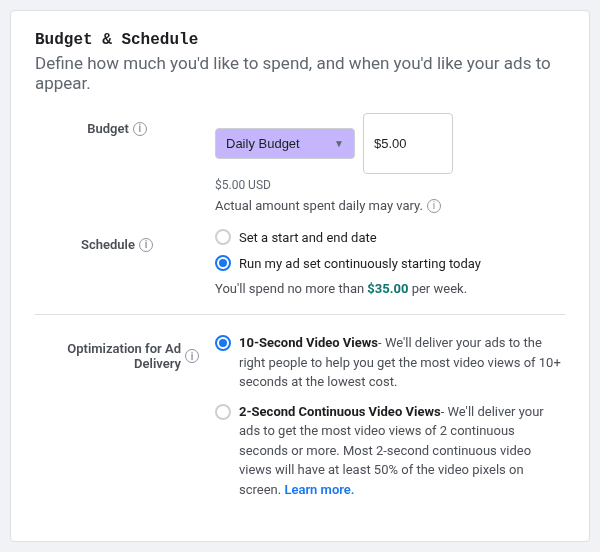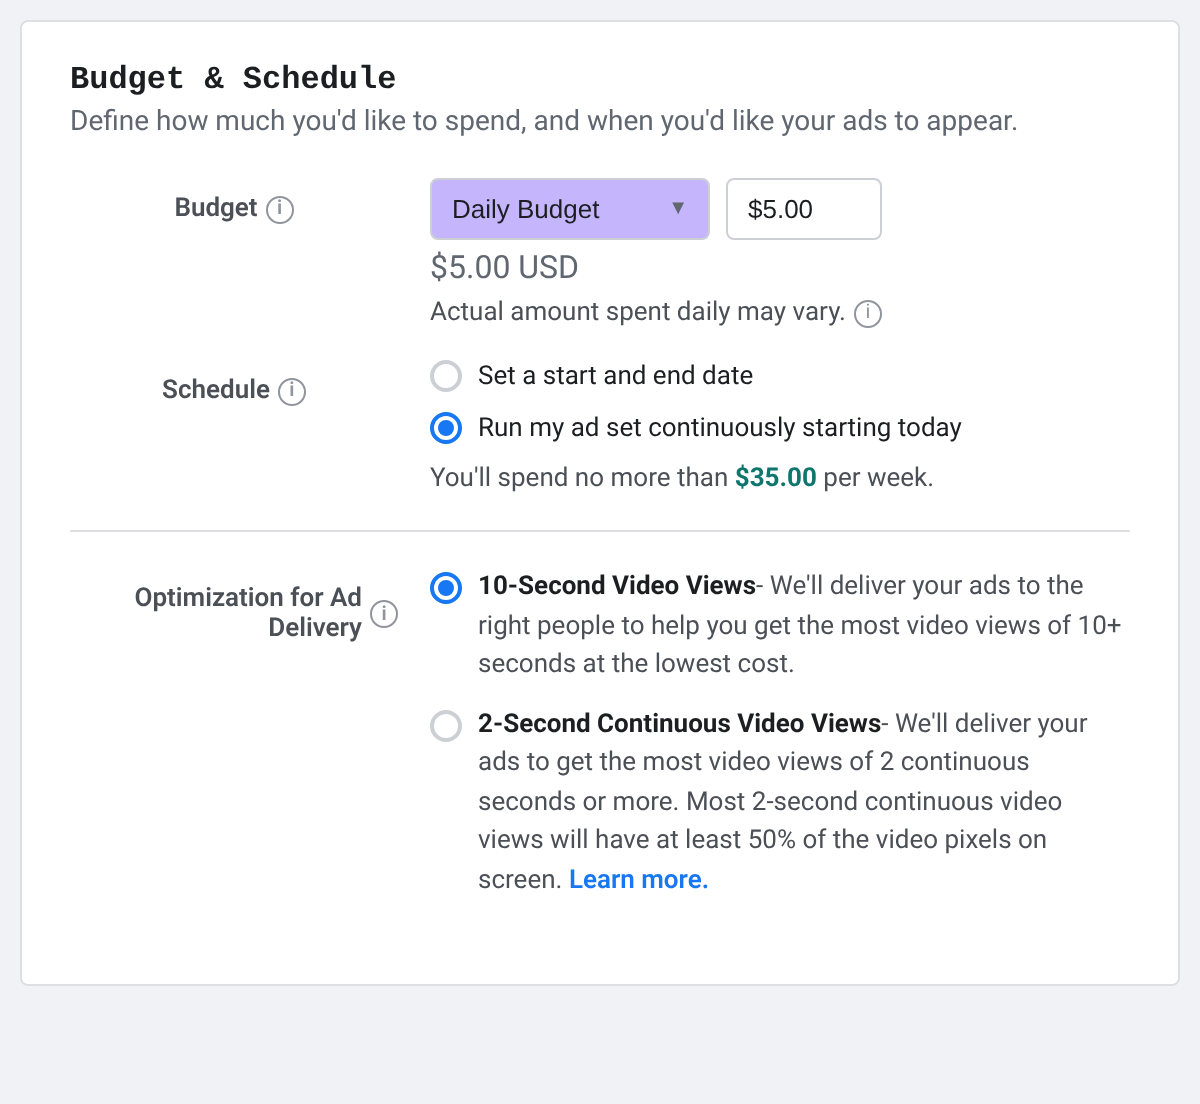--- a/index.html
+++ b/index.html
@@ -22,21 +22,21 @@
       margin: 10px;
     }
     .section-title {
       font-size: 16px;
       font-weight: 700;
       color: #1c1e21;
       margin-bottom: 4px;
       font-family: Liberation Mono, monospace;
     }
     .section-subtitle {
-      font-size: 14px;
+      font-size: 17px;
       color: #606770;
       margin-bottom: 20px;
     }
     .form-row {
       display: flex;
       align-items: flex-start;
       margin-bottom: 12px;
     }
     .form-label {
       width: 180px;
@@ -88,28 +88,28 @@
       min-width: 140px;
     }
     .dropdown-btn .arrow {
       margin-left: auto;
       color: #606770;
       font-size: 10px;
     }
     .amount-input {
       border: 1px solid #ccd0d5;
       border-radius: 4px;
-      padding: 7px 10px;
-      font-size: 13px;
-      color: #1c1e21;
-      width: 78px;
+      padding: 22px 10px;
+      font-size: 13px;
+      color: #1c1e21;
+      width: 90px;
       outline: none;
     }
     .budget-usd {
-      font-size: 16px;
+      font-size: 12px;
       color: #606770;
       margin-bottom: 6px;
     }
     .vary-note {
       font-size: 13px;
       color: #4b4f56;
       display: flex;
       align-items: center;
       gap: 4px;
       margin-bottom: 4px;

